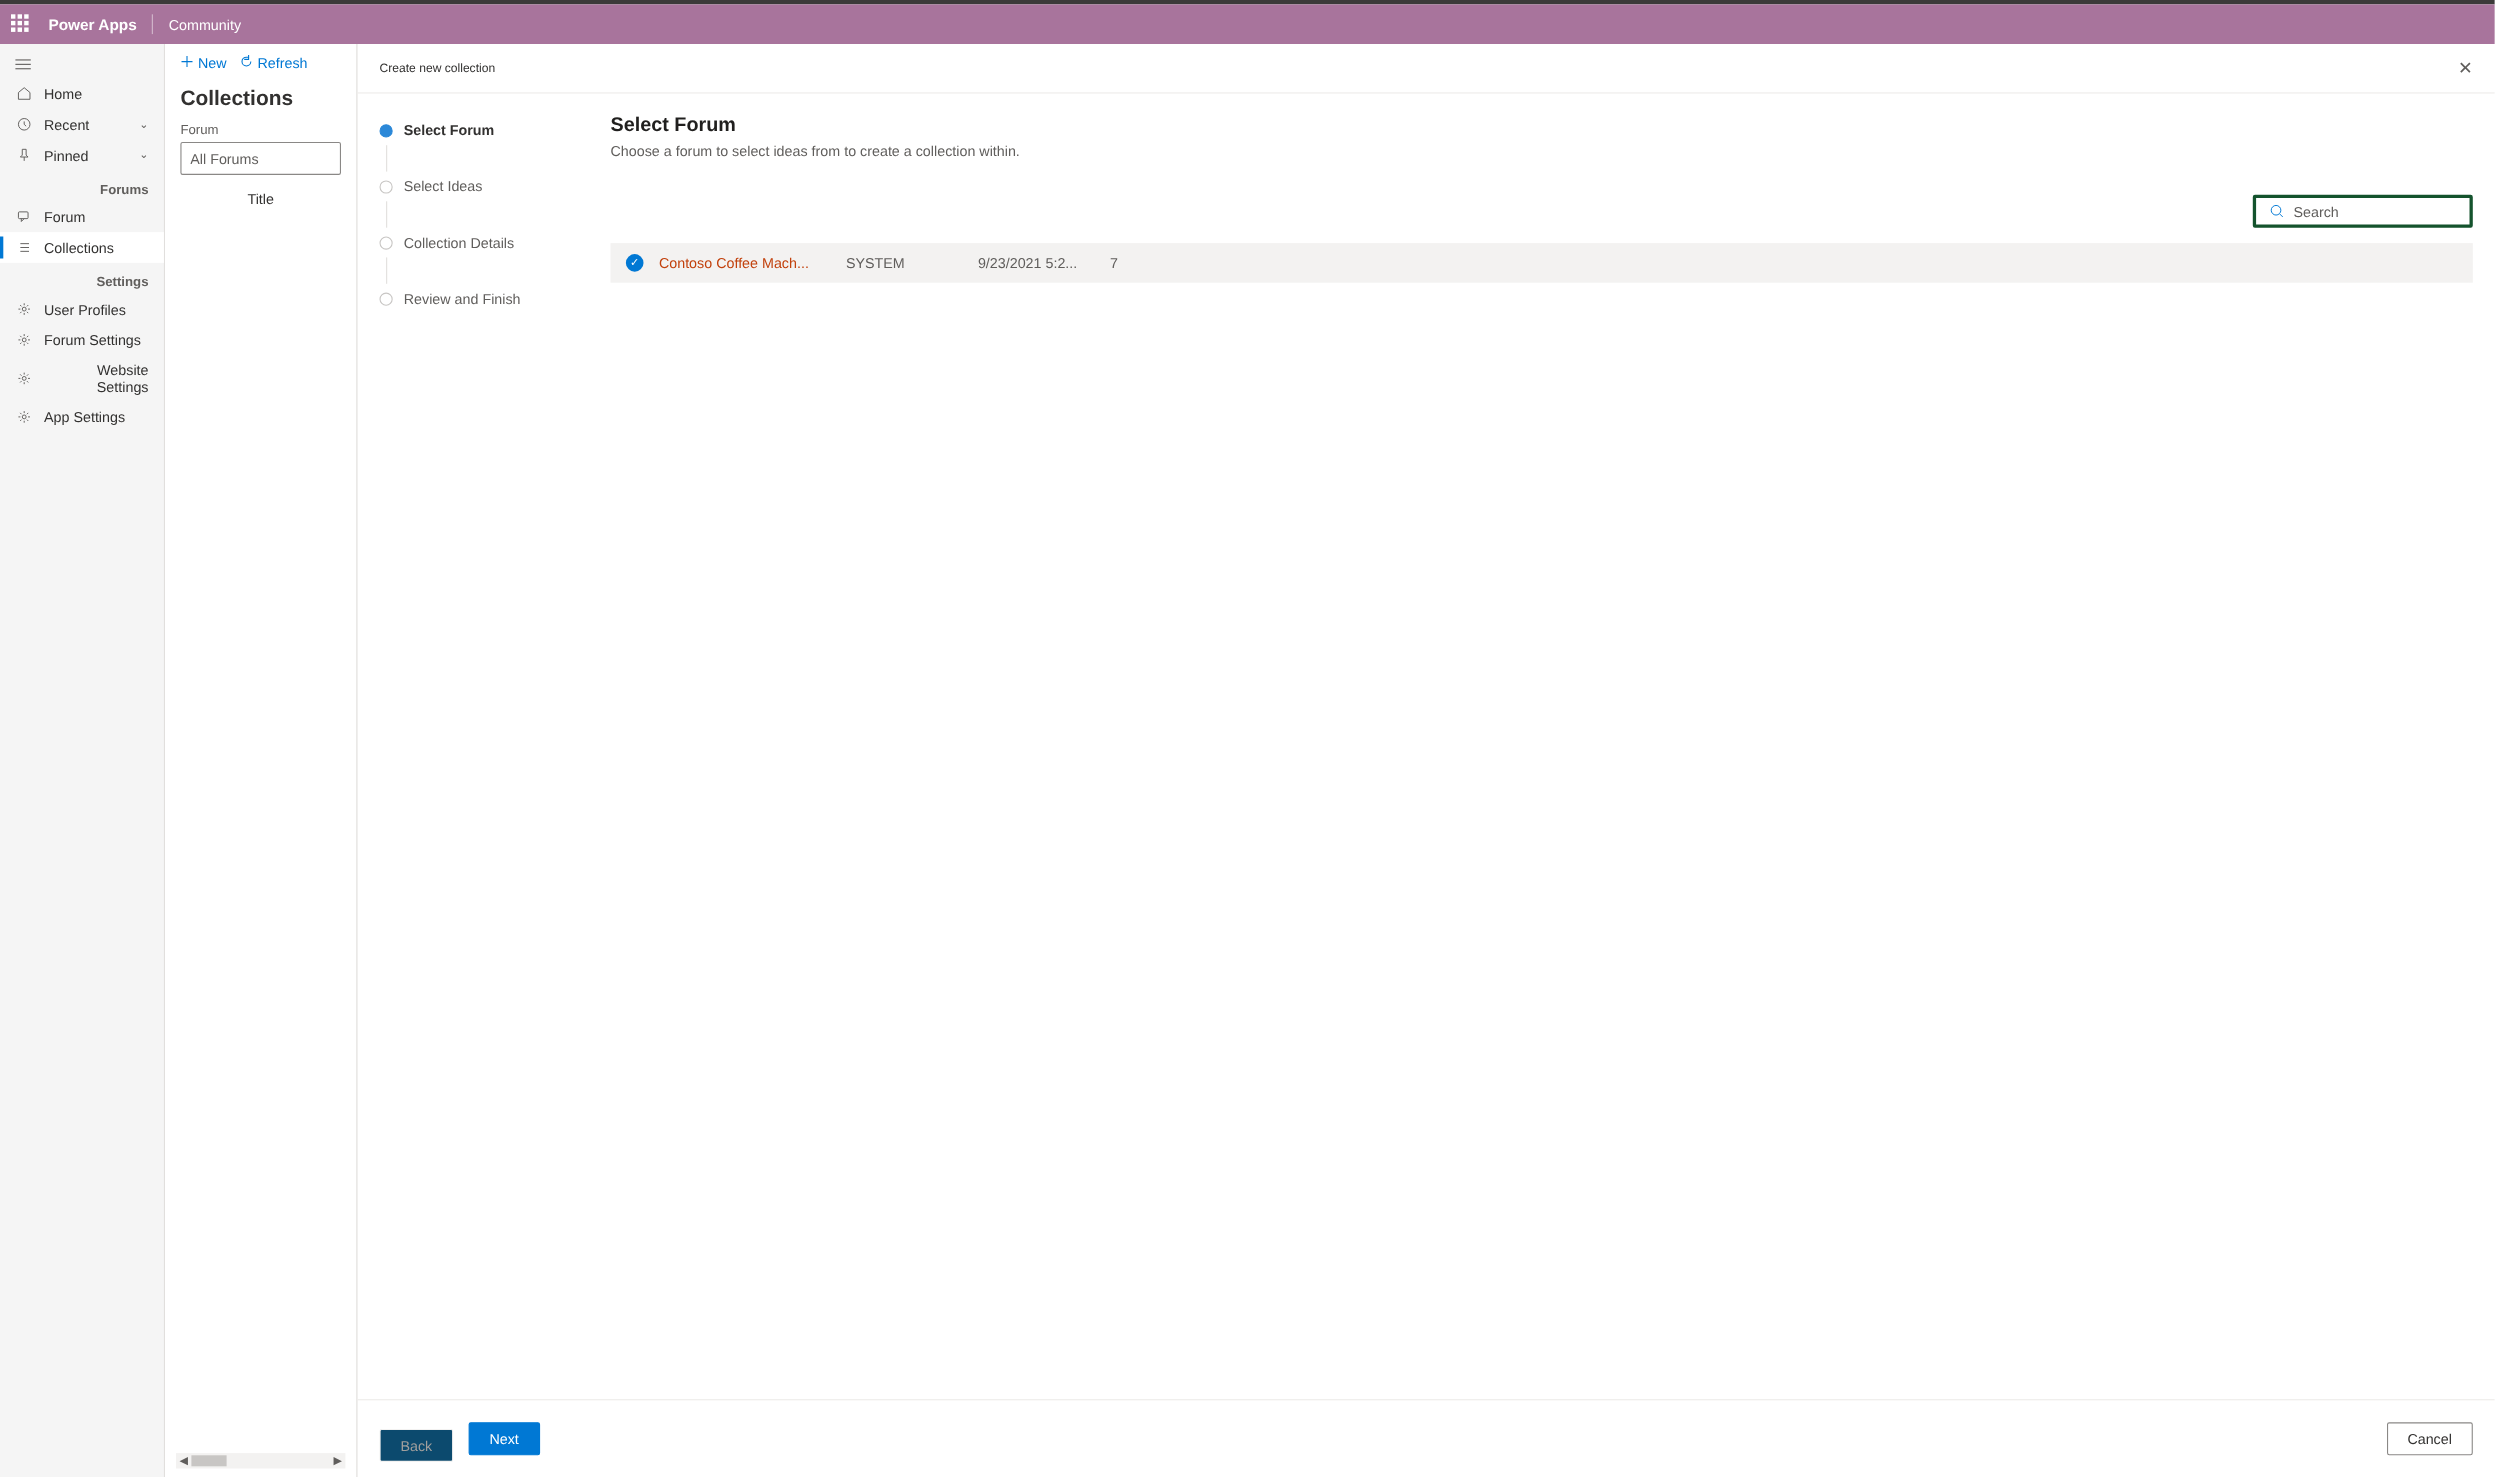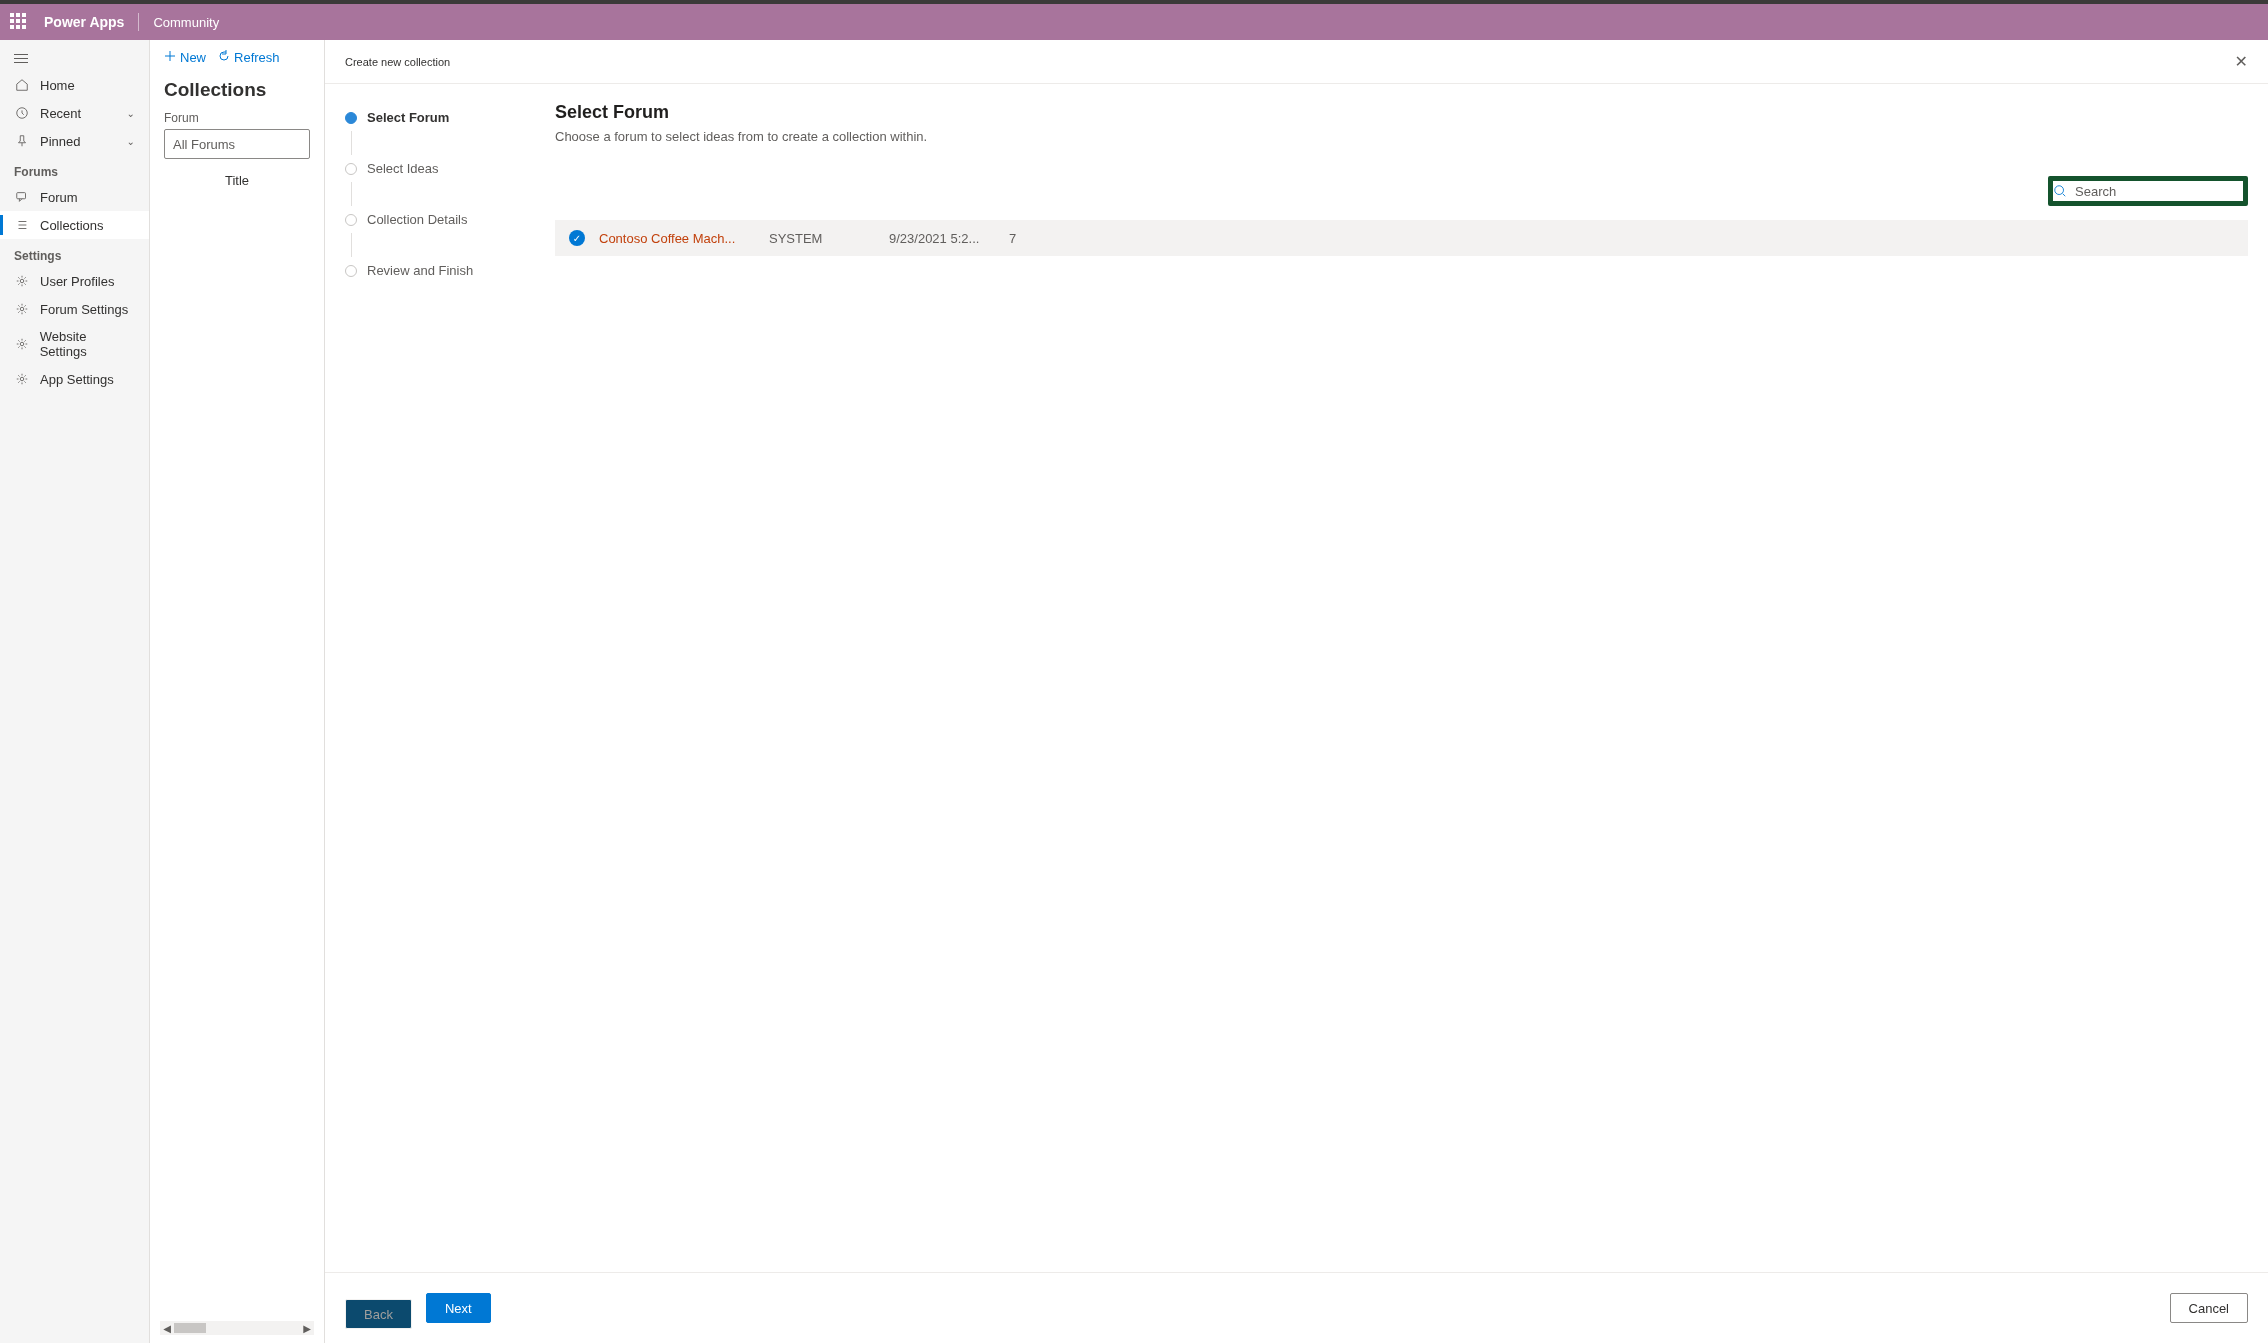--- a/index.html
+++ b/index.html
@@ -10,21 +10,21 @@
     .header-bar { height: 36px; background: #a8749c; display: flex; align-items: center; color: white; padding: 0 10px; }
     .waffle { width: 18px; height: 18px; display: grid; grid-template-columns: repeat(3, 4px); grid-template-rows: repeat(3, 4px); gap: 2px; margin-right: 16px; }
     .waffle span { background: white; }
     .app-name { font-weight: 600; font-size: 14px; }
     .divider { width: 1px; height: 18px; background: rgba(255,255,255,0.5); margin: 0 14px; }
     .community { font-size: 13px; text-align: right; }
     
     .main-layout { display: flex; height: calc(100vh - 40px); position: relative; }
     
     
-    .sidenav { width: 150px; background: #f5f5f5; border-right: 1px solid #e1dfdd; display: flex; flex-direction: column; padding-top: 6px; }
+    .sidenav { width: 150px; background: #f5f5f5; border-right: 1px solid #e1dfdd; display: flex; flex-direction: column; padding-top: 6px; text-align: right; }
     .hamburger { padding: 8px 14px; cursor: pointer; }
     .hamburger-lines { display: flex; flex-direction: column; gap: 3px; width: 14px; }
     .hamburger-lines span { height: 1px; background: #605e5c; }
     .nav-item { display: flex; align-items: center; padding: 6px 14px; color: #323130; cursor: pointer; font-size: 13px; position: relative; }
     .nav-item .icon { width: 16px; height: 16px; margin-right: 10px; display: flex; align-items: center; justify-content: center; }
     .nav-item .chevron { margin-left: auto; font-size: 10px; color: #605e5c; }
     .nav-section { padding: 10px 14px 4px; font-size: 12px; font-weight: 600; color: #605e5c; }
     .nav-item.active { background: #fff; }
     .nav-item.active::before { content: ""; position: absolute; left: 0; top: 4px; bottom: 4px; width: 3px; background: #0078d4; }
     
@@ -56,21 +56,21 @@
     .step.active .circle { background: #2b88d8; border-color: #2b88d8; }
     .step.active .step-label { font-weight: 600; color: #323130; }
     .step .step-label { color: #605e5c; font-size: 13px; }
     .step-connector { width: 1px; height: 24px; background: #e1dfdd; margin-left: 5.5px; }
     
     
     .content-area { flex: 1; padding: 18px 20px; display: flex; flex-direction: column; overflow: hidden; }
     .content-title { font-size: 18px; font-weight: 600; color: #201f1e; }
     .content-subtitle { font-size: 13px; color: #605e5c; margin-top: 6px; }
     .search-wrap { margin-top: 32px; display:flex; justify-content:flex-end;}
-    .search-box { width: 200px; height: 30px; border: 5px solid #14532d; display: flex; align-items: center; padding: 0 0; gap: 8px; font-size: 13px; color: #605e5c; border-radius:2px;}
+    .search-box { width: 200px; height: 30px; border: 3px solid #14532d; display: flex; align-items: center; padding: 0 12px; gap: 8px; font-size: 13px; color: #605e5c; border-radius:2px;}
     
     .table { margin-top: 14px; }
     .thead, .trow { display: grid; grid-template-columns: 44px 170px 120px 120px 1fr; align-items: center; font-size: 13px; }
     .thead { padding: 8px 0; color: #323130; border-bottom: 1px solid #edebe9; }
     .thead .sort { font-size: 10px; margin-left: 4px; }
     .trow { padding: 10px 0; background: #f3f2f1; }
     .trow .check { display:flex; justify-content:center;}
     .check-circle { width: 16px; height: 16px; border-radius: 50%; background: #0078d4; display: flex; align-items: center; justify-content: center; color: white; font-size: 10px; }
     .trow .cell { white-space: nowrap; overflow: hidden; text-overflow: ellipsis; padding-right: 10px; color: #c2410c; }
     .trow .muted { color: #605e5c; }

